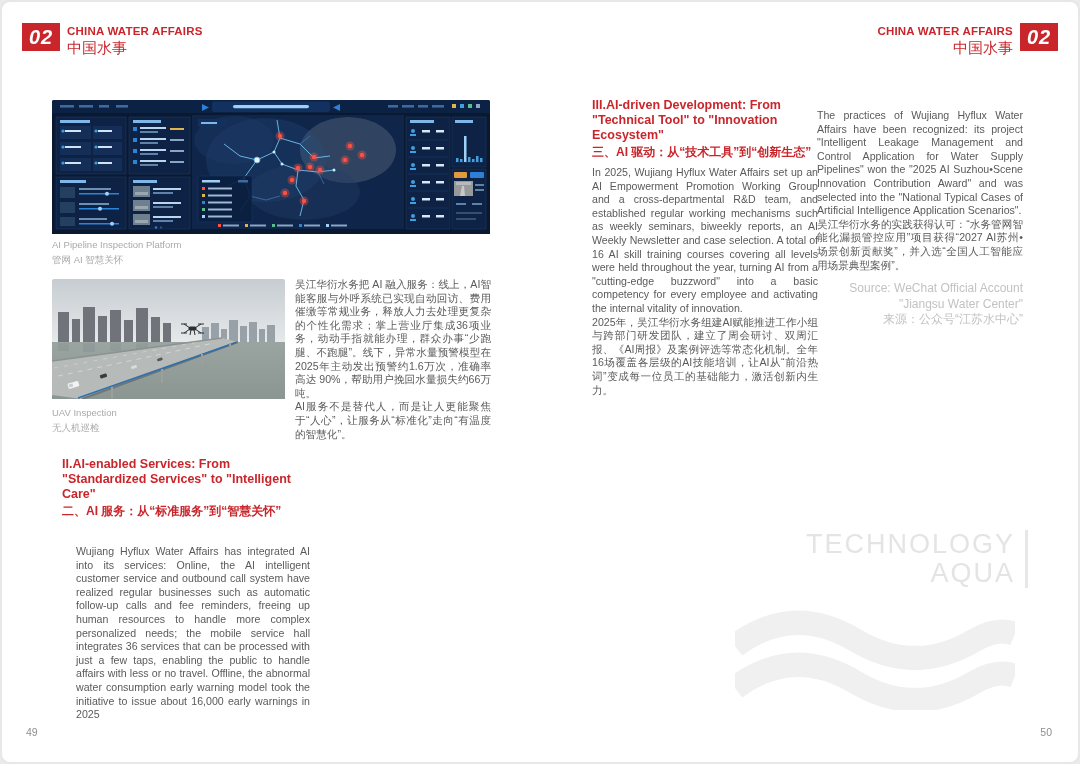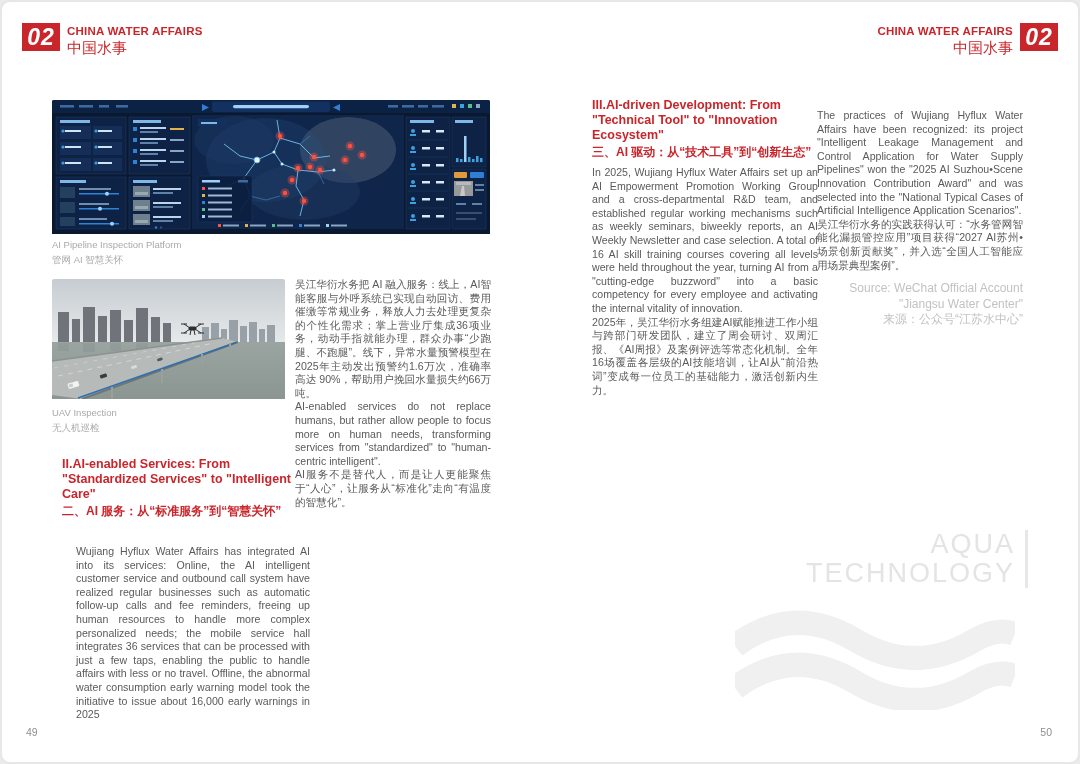--- a/index.html
+++ b/index.html
@@ -8,21 +8,21 @@
     position:relative; width:1080px; height:764px; background:#ffffff;
     border:2px solid #e7e7e7; border-radius:10px; overflow:hidden;
   }
   :root{ --red:#c9262c; --body:#5a5a5a; --cap:#a9a9a9; }
 
   
   .brand{ position:absolute; top:21px; display:flex; gap:7px; align-items:flex-start; }
   .brand.left{ left:20px; }
   .brand.right{ right:20px; flex-direction:row-reverse; }
   .brand-box{ width:38px; height:28px; background:var(--red); color:#fff; font-weight:bold;
-    font-style:italic; font-size:23px; line-height:28px; text-align:center; letter-spacing:1px; }
+    font-style:italic; font-size:20px; line-height:28px; text-align:center; letter-spacing:1px; }
   .brand-txt{ padding-top:2px; }
   .brand.right .brand-txt{ text-align:right; }
   .brand-title{ color:var(--red); font-weight:bold; font-size:11.5px; letter-spacing:.2px; }
   .brand-sub{ color:var(--red); font-size:15px; margin-top:2px; }
 
   
   .abs{ position:absolute; }
   .caption{ font-size:9.5px; color:var(--cap); line-height:15px; }
   .heading-en{ color:var(--red); font-weight:bold; font-size:12.5px; line-height:15px; }
   .heading-zh{ color:var(--red); font-weight:bold; font-size:12px; line-height:15px; margin-top:2px; }
@@ -435,21 +435,20 @@
     <div class="heading-en">II.AI-enabled Services: From "Standardized Services" to "Intelligent Care"</div>
     <div class="heading-zh">二、AI 服务：从“标准服务”到“智慧关怀”</div>
   </div>
 
   <div class="abs body-text" style="left:50px; top:543px; width:234px;margin-left:24px;">
     <p>Wujiang Hyflux Water Affairs has integrated AI into its services: Online, the AI intelligent customer service and outbound call system have realized regular businesses such as automatic follow-up calls and fee reminders, freeing up human resources to handle more complex personalized needs; the mobile service hall integrates 36 services that can be processed with just a few taps, enabling the public to handle affairs with less or no travel. Offline, the abnormal water consumption early warning model took the initiative to issue about 16,000 early warnings in 2025</p>
   </div>
 
   <div class="abs body-text" style="left:293px; top:276px; width:196px;">
     <p>吴江华衍水务把 AI 融入服务：线上，AI智能客服与外呼系统已实现自动回访、费用催缴等常规业务，释放人力去处理更复杂的个性化需求；掌上营业厅集成36项业务，动动手指就能办理，群众办事“少跑腿、不跑腿”。线下，异常水量预警模型在2025年主动发出预警约1.6万次，准确率高达 90%，帮助用户挽回水量损失约66万吨。</p>
-    <p class="gap">AI-enabled services do not replace humans, but rather allow people to focus more on human needs, transforming services from "standardized" to "human-centric intelligent".</p>
     <p>AI服务不是替代人，而是让人更能聚焦于“人心”，让服务从“标准化”走向“有温度的智慧化”。</p>
   </div>
 
   <div class="abs" style="left:590px; top:96px; width:228px;">
     <div class="heading-en">III.AI-driven Development: From "Technical Tool" to "Innovation Ecosystem"</div>
     <div class="heading-zh">三、AI 驱动：从“技术工具”到“创新生态”</div>
   </div>
 
   <div class="abs body-text" style="left:590px; top:164px; width:226px;">
     <p>In 2025, Wujiang Hyflux Water Affairs set up an AI Empowerment Promotion Working Group and a cross-departmental R&amp;D team, and established regular working mechanisms such as weekly seminars, biweekly reports, an AI Weekly Newsletter and case selection. A total of 16 AI skill training courses covering all levels were held throughout the year, turning AI from a "cutting-edge buzzword" into a basic competency for every employee and activating the internal vitality of innovation.</p>
@@ -461,22 +460,22 @@
     <p>吴江华衍水务的实践获得认可：“水务管网智能化漏损管控应用”项目获得“2027 AI苏州•场景创新贡献奖”，并入选“全国人工智能应用场景典型案例”。</p>
     <div class="source">
       <div>Source: WeChat Official Account</div>
       <div>"Jiangsu Water Center"</div>
       <div>来源：公众号“江苏水中心”</div>
     </div>
   </div>
 
   <div class="watermark">
     <div class="wm-text">
+      <div>TECHNOLOGY</div>
       <div>AQUA</div>
-      <div>TECHNOLOGY</div>
     </div>
     <div class="wm-bar"></div>
   </div>
 
   <div class="waves">
     <svg width="280" height="100" viewBox="0 0 280 100" xmlns="http://www.w3.org/2000/svg">
       <path d="M0,36 C40,6 80,6 120,30 C160,54 200,54 240,30 C254,22 268,19 280,24" stroke="#f0f0f0" stroke-width="24" fill="none"></path>
       <path d="M0,78 C40,48 80,48 120,72 C160,96 200,96 240,72 C254,64 268,61 280,66" stroke="#f0f0f0" stroke-width="24" fill="none"></path>
     </svg>
   </div>

